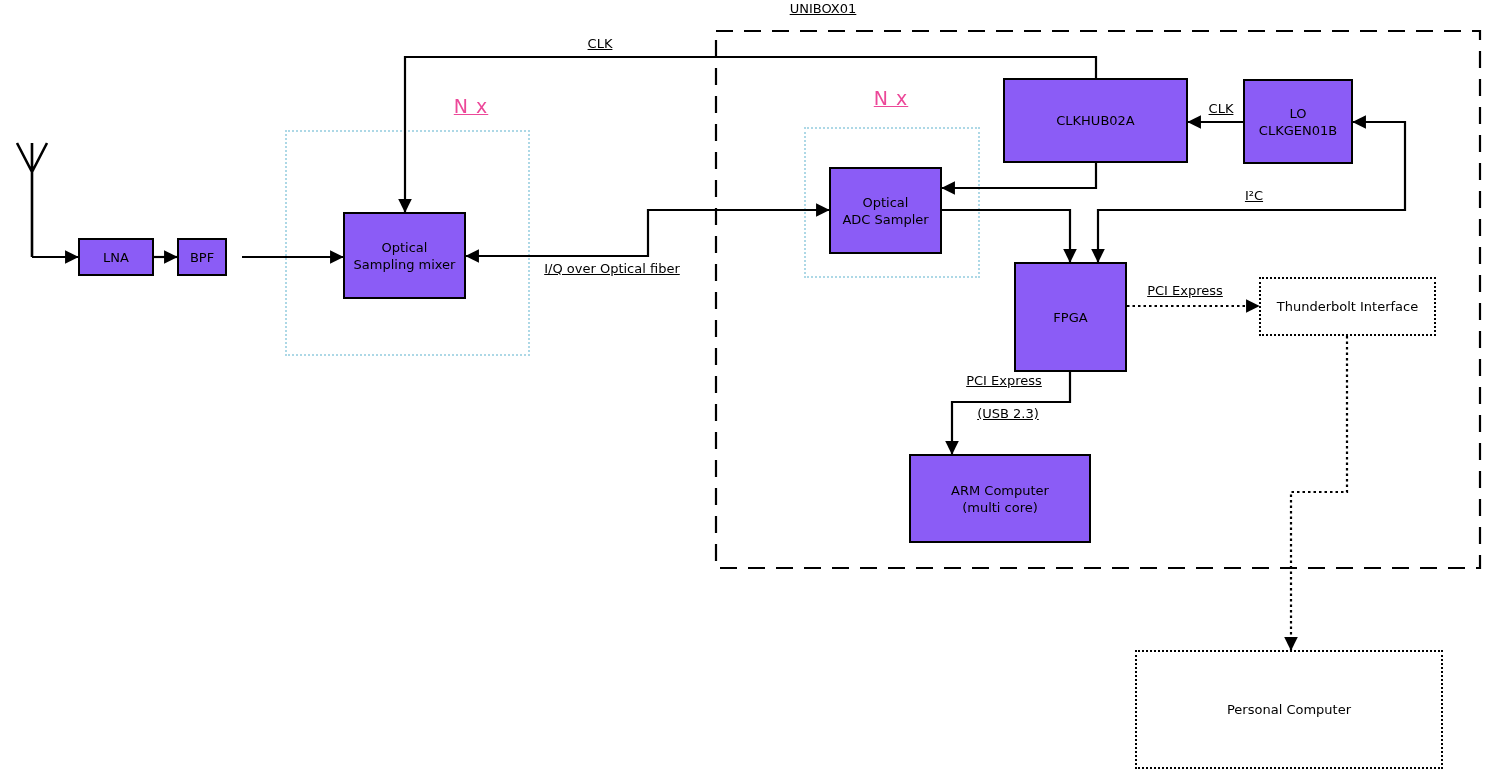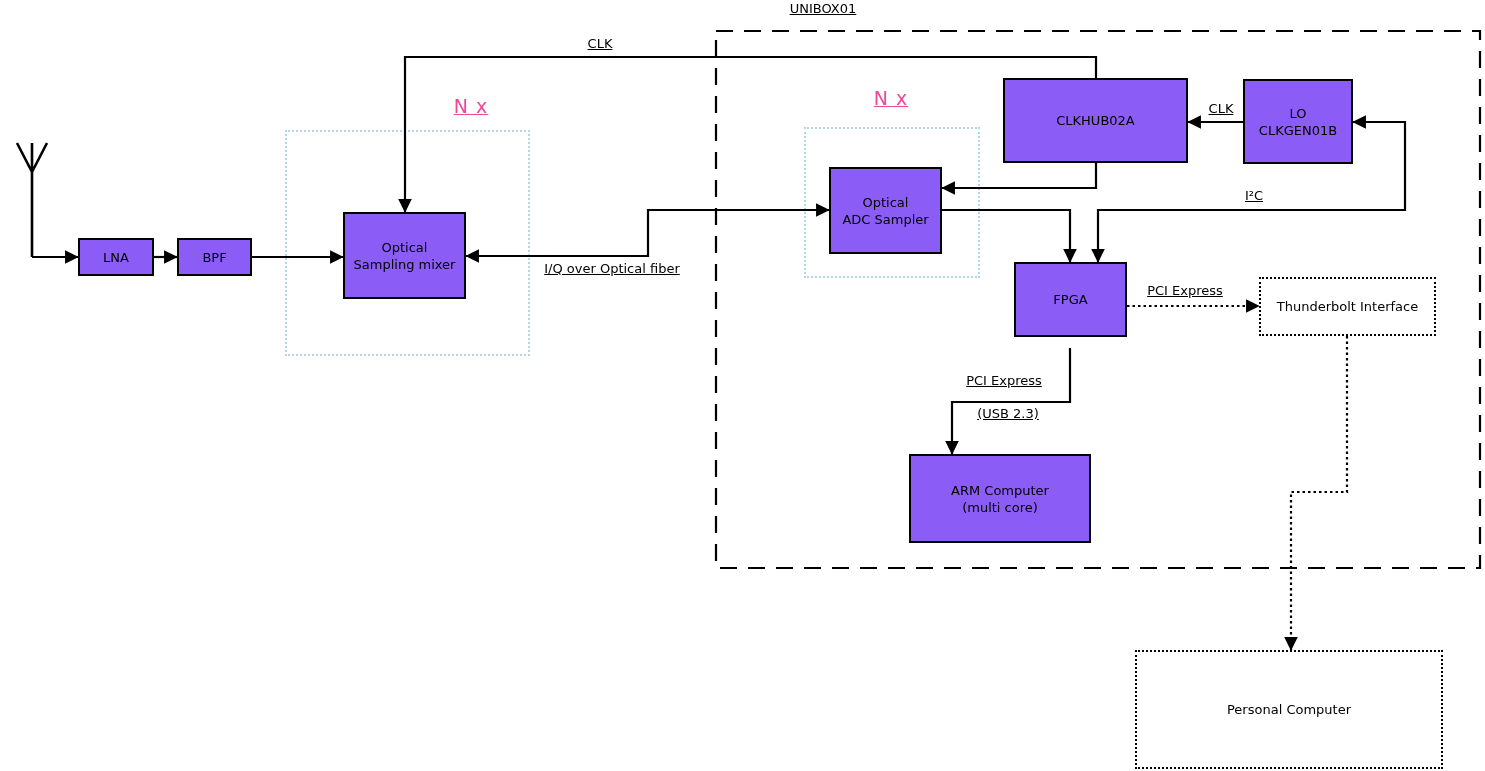--- a/index.html
+++ b/index.html
@@ -36,26 +36,26 @@
     position:absolute;display:flex;align-items:center;justify-content:center;
     text-align:center;font-size:13px;z-index:4;
   }
   
   #r-nx1{left:285px;top:130px;width:245px;height:226px;}
   #r-nx2{left:804px;top:127px;width:176px;height:151px;}
   #r-tb{left:1259px;top:277px;width:177px;height:59px;}
   #r-pc{left:1135px;top:650px;width:308px;height:119px;}
   
   #n-lna{left:78px;top:238px;width:76px;height:38px;}
-  #n-bpf{left:177px;top:238px;width:75px;height:38px;}
+  #n-bpf{left:177px;top:238px;width:50px;height:38px;}
   #n-mixer{left:343px;top:212px;width:123px;height:87px;}
   #n-adc{left:829px;top:167px;width:113px;height:87px;}
   #n-clkhub{left:1003px;top:78px;width:185px;height:85px;}
   #n-lo{left:1243px;top:79px;width:110px;height:85px;}
-  #n-fpga{left:1014px;top:262px;width:113px;height:75px;}
+  #n-fpga{left:1014px;top:262px;width:113px;height:110px;}
   #n-arm{left:861px;top:454px;width:182px;height:89px;margin-left:48px;}
   
   #l-unibox{left:773px;top:1px;width:100px;}
   #l-nx1{left:421px;top:92px;width:100px;}
   #l-nx2{left:841px;top:84px;width:100px;}
   #l-clk-main{left:570px;top:36px;width:60px;}
   #l-iq{left:512px;top:261px;width:200px;}
   #l-clk-lo{left:1191px;top:101px;width:60px;}
   #l-i2c{left:1224px;top:188px;width:60px;}
   #l-pci-tb{left:1135px;top:283px;width:100px;}

